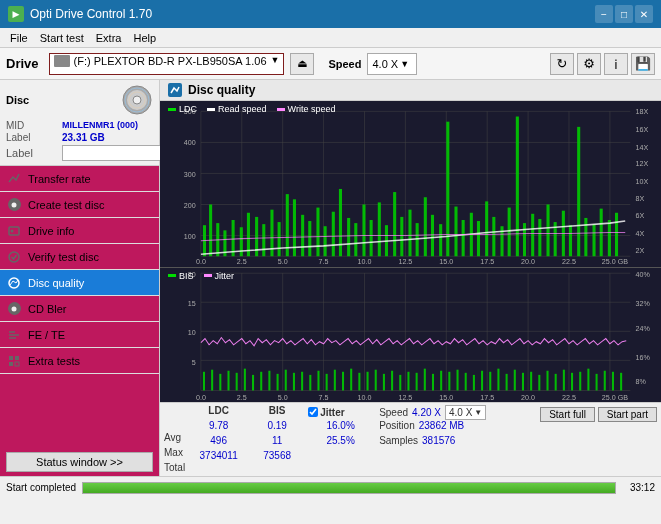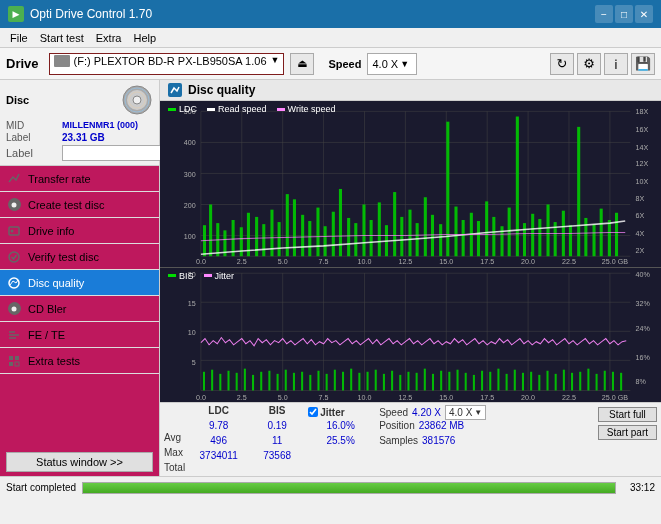--- a/index.html
+++ b/index.html
@@ -654,21 +654,21 @@
         <div style="font-size:10px;color:#333;height:14px;display:flex;gap:4px;">
           <span>Position</span>
           <span style="color:#0000cc;">23862 MB</span>
         </div>
         <div style="font-size:10px;color:#333;height:14px;display:flex;gap:4px;">
           <span>Samples</span>
           <span style="color:#0000cc;">381576</span>
         </div>
       </div>
 
-      <div style="margin-left:auto;display:flex;flex-direction:column;gap:3px;padding-top:2px;">
+      <div style="margin-left:auto;display:flex;flex-direction:row;gap:3px;padding-top:2px;">
         <button class="start-btn">Start full</button>
         <button class="start-btn">Start part</button>
       </div>
     </div>
   </div>
 </div>
 
 <div class="status-bar" style="height:22px;">
   <span class="status-text">Start completed</span>
   <div class="progress-bar-container">

